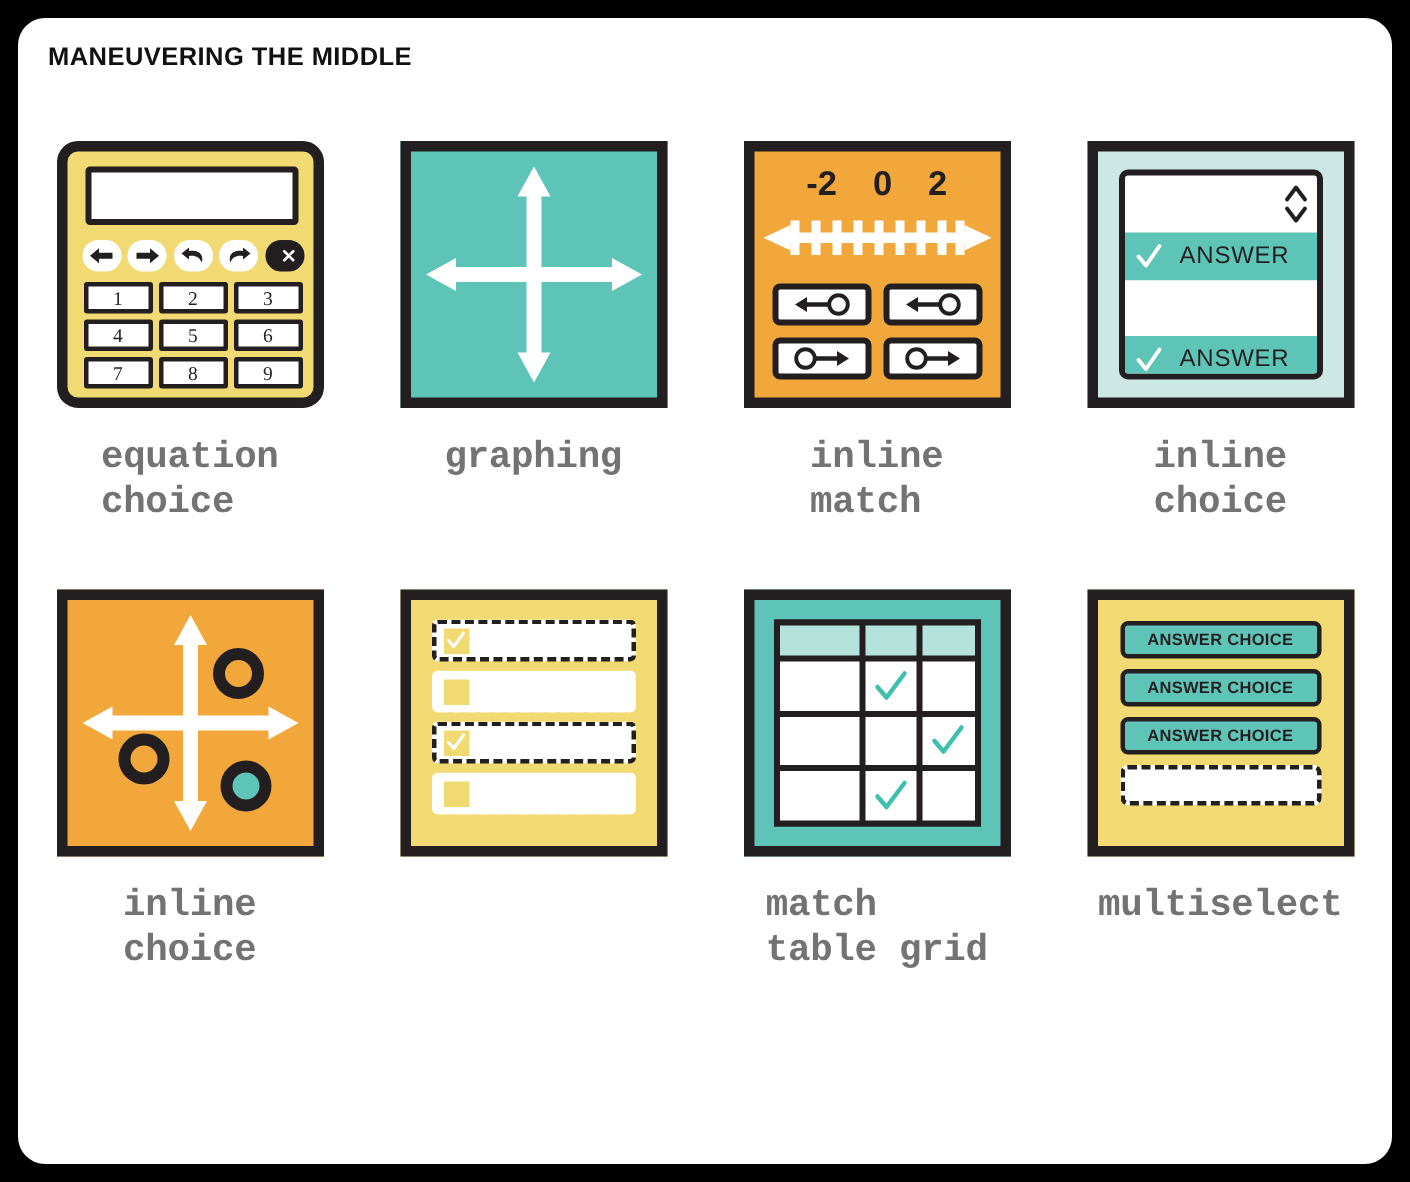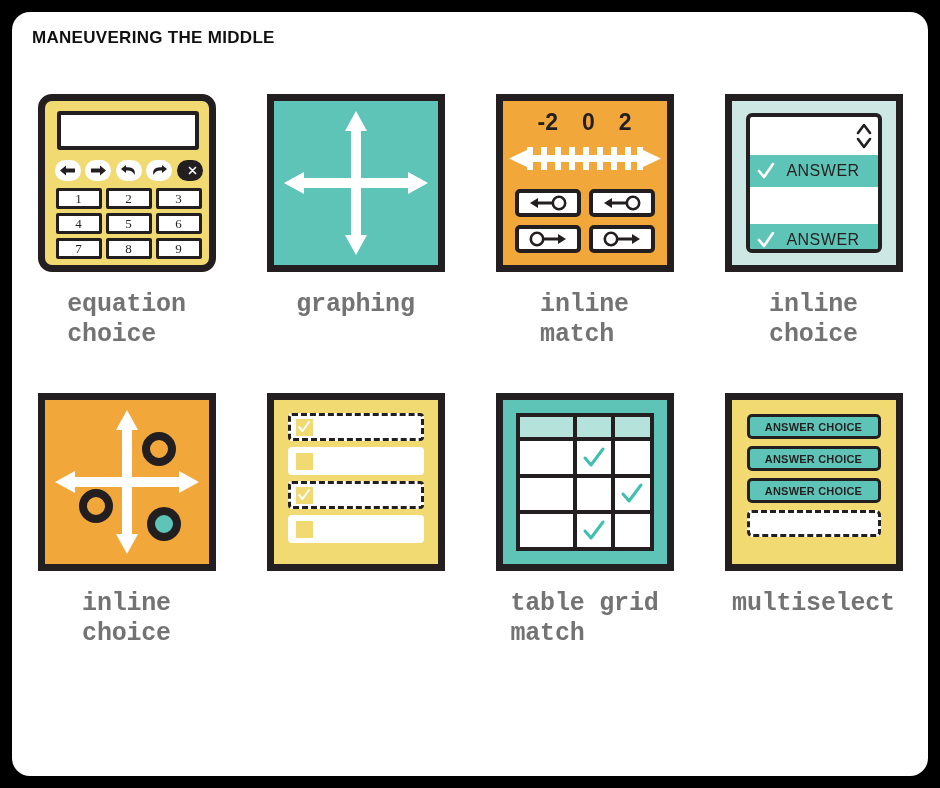--- a/index.html
+++ b/index.html
@@ -541,22 +541,22 @@
             <div class="mt-cell"></div>
             <div class="mt-cell">
               <svg width="26" height="26" viewBox="0 0 26 26">
                   <path d="M4 13 L10 20 L22 4" fill="none" stroke="#3FBFAE" stroke-width="3" stroke-linecap="round" stroke-linejoin="round"></path>
                 </svg>
             </div>
             <div class="mt-cell"></div>
           </div>
         </div>
         <div class="caption">
+          <div>match</div>
           <div>table grid</div>
-          <div>match</div>
         </div>
       </div>
 
       <div class="cell">
         <div class="icon-box ms-box">
           <div class="ms-list">
             <div class="ms-pill">ANSWER CHOICE</div>
             <div class="ms-pill">ANSWER CHOICE</div>
             <div class="ms-pill">ANSWER CHOICE</div>
             <div class="ms-drop"></div>

